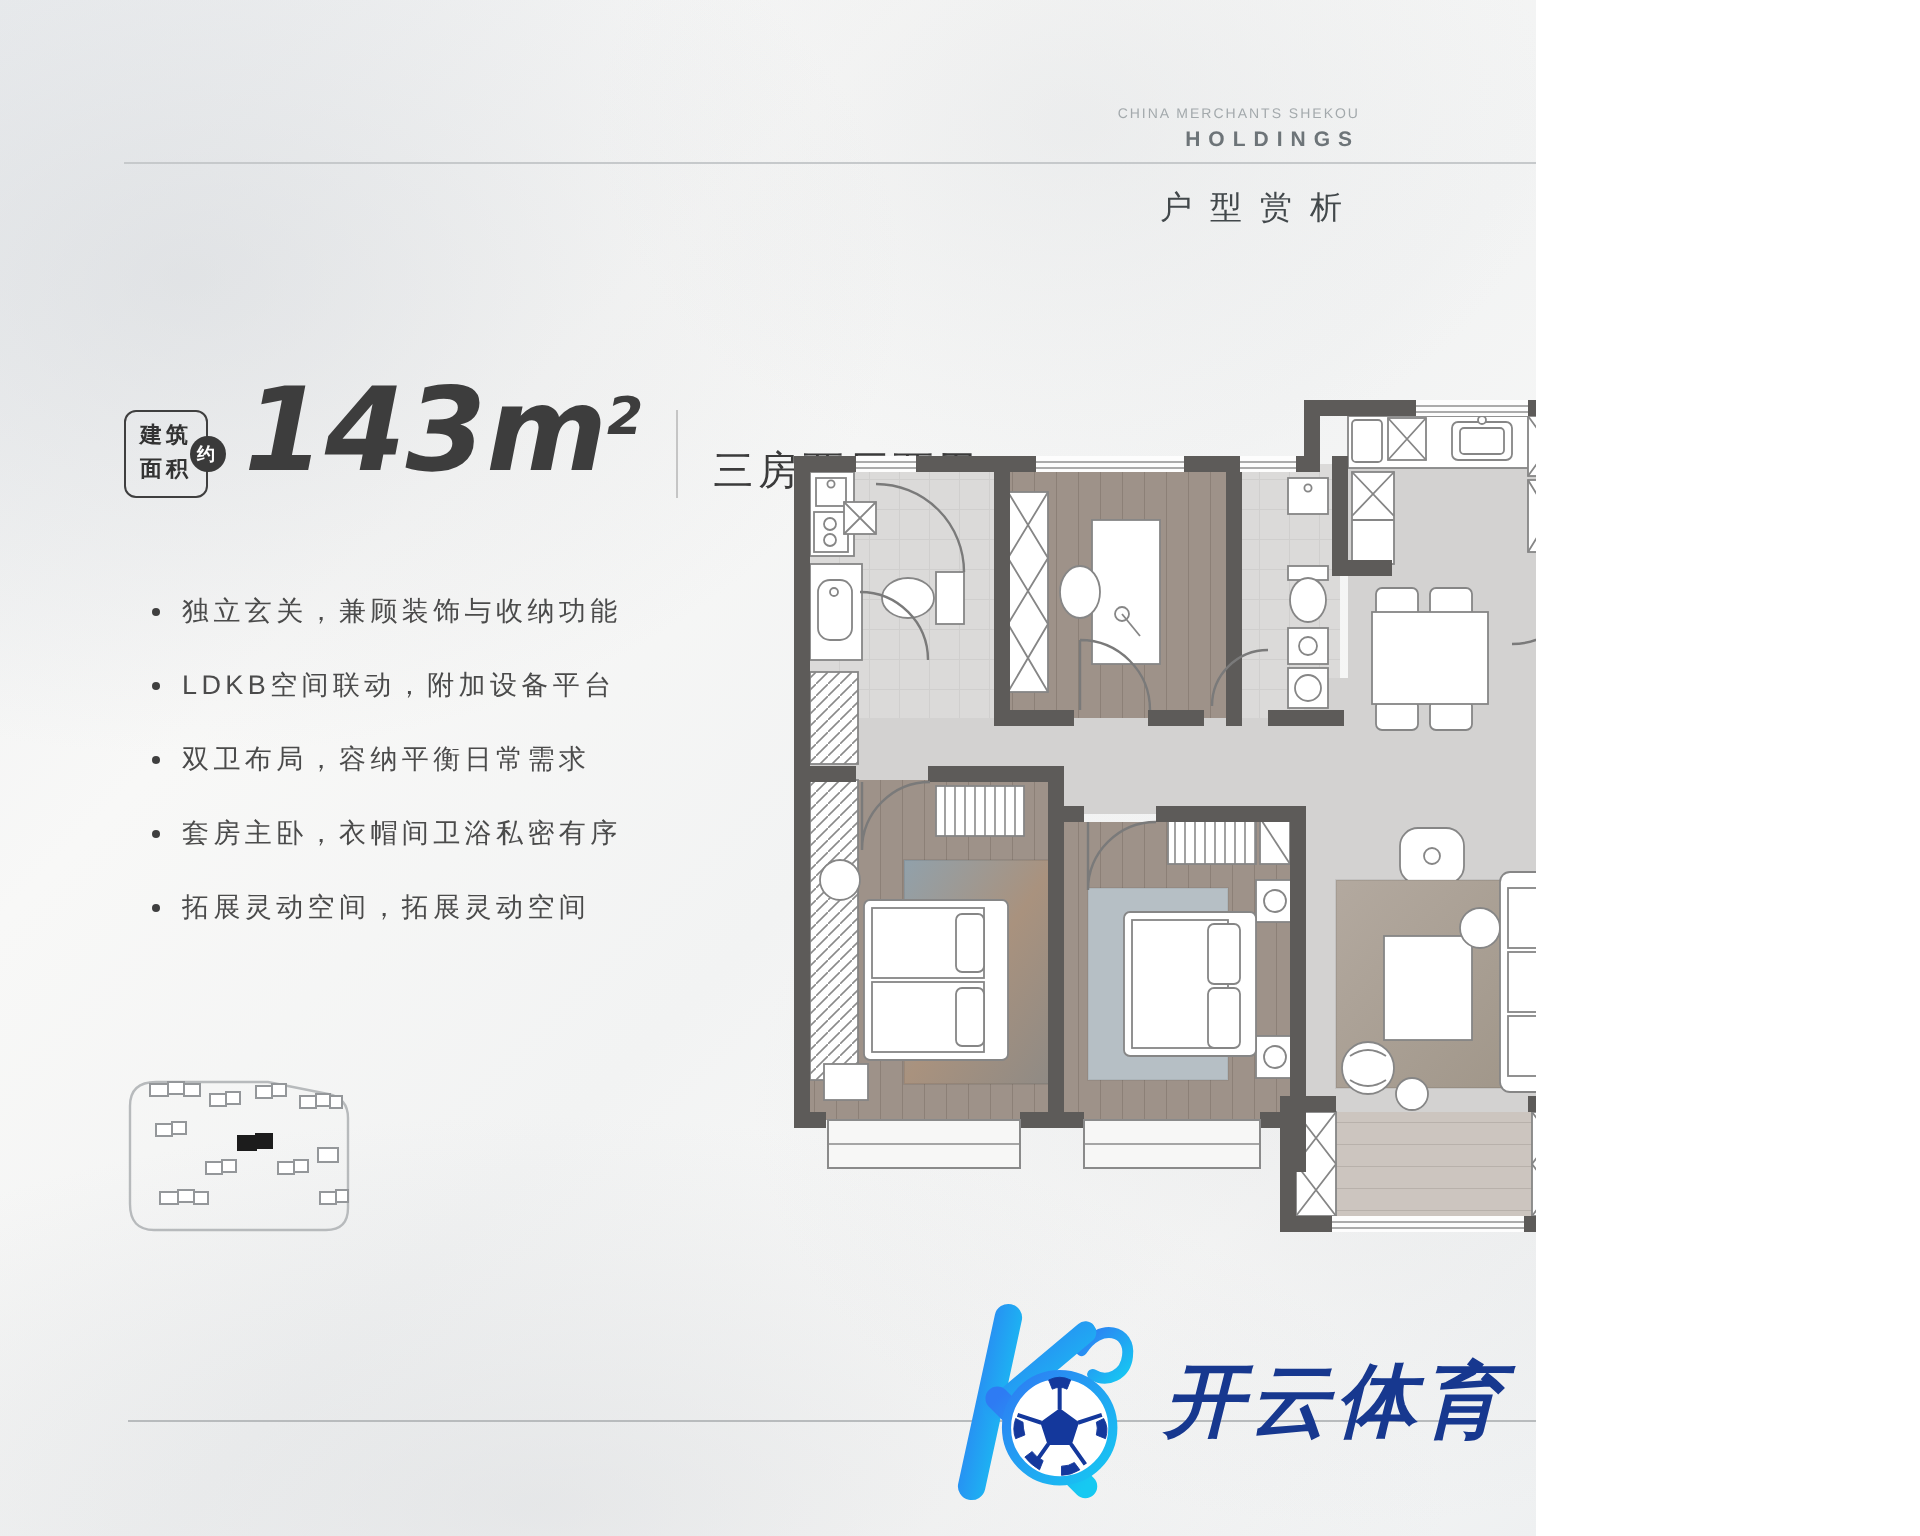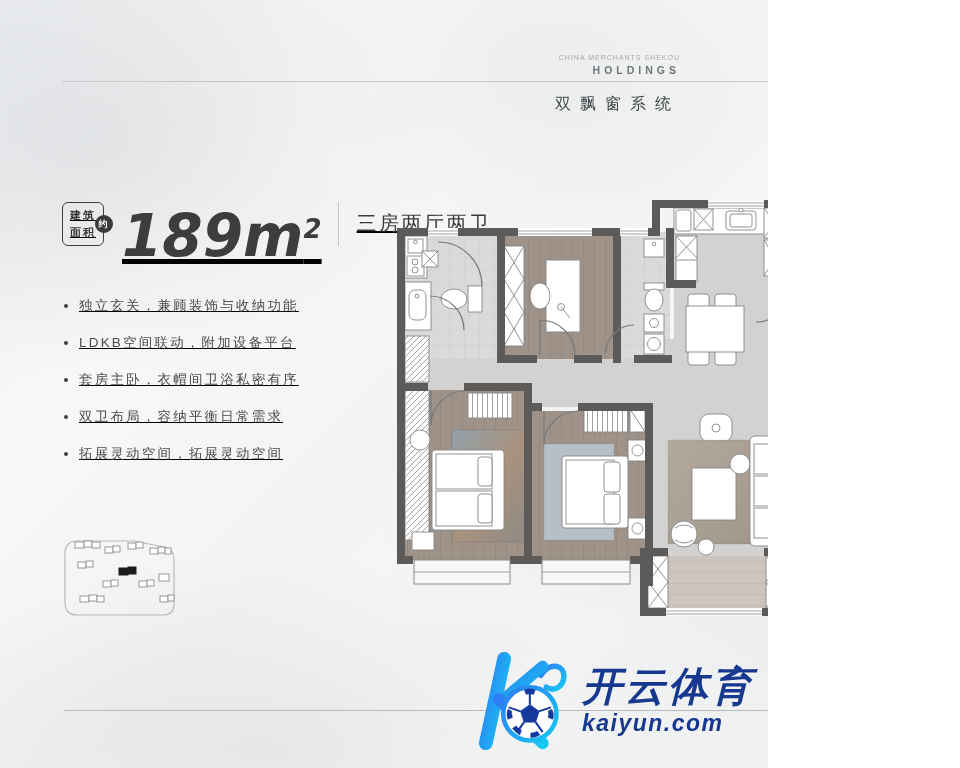--- a/index.html
+++ b/index.html
@@ -14,32 +14,32 @@
   }
   
   .top-line{position:absolute;left:62px;top:81px;width:788px;height:1px;background:#c6c9cb;}
   .diamond{position:absolute;left:845px;top:77px;width:9px;height:9px;background:#4a4f52;
     transform:rotate(45deg) scale(1,0.62);}
   .brand{position:absolute;top:54px;right:88px;text-align:right;}
   .brand-en{font-size:7px;letter-spacing:1px;color:#a3a9ac;}
   .brand-holdings{font-size:10.5px;font-weight:bold;letter-spacing:4px;color:#6d7478;margin-top:3px;}
   .section-title{font-size:16px;letter-spacing:9px;color:#42484b;margin-top:18px;}
   
-  .headline{position:absolute;left:62px;top:202px;display:flex;align-items:flex-start;height:64px;text-decoration:underline;}
+  .headline{position:absolute;left:62px;top:185px;display:flex;align-items:flex-end;height:64px;}
   .badge{position:relative;border:1.5px solid #3f3f3f;border-radius:6px;padding:4px 7px;
     font-size:11px;font-weight:bold;letter-spacing:2px;line-height:1.55;color:#333;}
   .badge-circle{position:absolute;right:-10px;top:50%;margin-top:-9px;width:18px;height:18px;
     border-radius:50%;background:#3a3a3a;color:#fff;font-size:9px;line-height:18px;text-align:center;}
   .area-value{font-family:"DejaVu Sans", sans-serif;font-style:italic;font-weight:700;
     font-size:58px;color:#3d3d3d;margin-left:18px;letter-spacing:0px;}
   .area-value sup{font-size:26px;vertical-align:18px;}
   .v-divider{width:1px;height:44px;background:#c5c5c5;margin:0 18px 0 16px;}
   .layout-text{font-size:20px;color:#3b3b3b;letter-spacing:2.5px;margin-top:8px;}
   
-  .features{position:absolute;left:64px;top:298px;list-style:none;margin:0;padding:0;text-decoration:underline;}
+  .features{position:absolute;left:76px;top:298px;list-style:none;margin:0;padding:0;}
   .features li{display:flex;align-items:center;height:15px;margin-bottom:22px;
     font-size:13.5px;letter-spacing:2.2px;color:#4b4b4b;}
   .dot{width:4px;height:4px;border-radius:50%;background:#3f3f3f;margin-right:11px;flex:0 0 auto;}
   
   .sitemap{position:absolute;left:62px;top:538px;}
   .floorplan{position:absolute;left:390px;top:148px;}
   
   .bottom-line{position:absolute;left:64px;top:710px;width:806px;height:1px;background:#b8bbbd;z-index:1;}
   .watermark{position:absolute;right:14px;top:644px;display:flex;align-items:center;z-index:3;}
   .wm-text{margin-left:10px;font-style:italic;}
@@ -49,50 +49,50 @@
 </head>
 <body>
 
 <div class="page">
 
   <div class="top-line"></div>
   <div class="diamond"></div>
   <div class="brand">
     <div class="brand-en">CHINA MERCHANTS SHEKOU</div>
     <div class="brand-holdings">HOLDINGS</div>
-    <div class="section-title">双飘窗系统</div>
+    <div class="section-title">户型赏析</div>
   </div>
 
   <div class="headline">
     <div class="badge">
       <div>建筑</div>
       <div>面积</div>
       <div class="badge-circle">约</div>
     </div>
-    <div class="area-value"><span>189m</span><sup>2</sup></div>
+    <div class="area-value"><span>143m</span><sup>2</sup></div>
     <div class="v-divider"></div>
     <div class="layout-text">三房两厅两卫</div>
   </div>
 
   <ul class="features">
     <li>
         <span class="dot"></span>
         <span>独立玄关，兼顾装饰与收纳功能</span>
       </li>
     <li>
         <span class="dot"></span>
         <span>LDKB空间联动，附加设备平台</span>
       </li>
     <li>
         <span class="dot"></span>
-        <span>套房主卧，衣帽间卫浴私密有序</span>
+        <span>双卫布局，容纳平衡日常需求</span>
       </li>
     <li>
         <span class="dot"></span>
-        <span>双卫布局，容纳平衡日常需求</span>
+        <span>套房主卧，衣帽间卫浴私密有序</span>
       </li>
     <li>
         <span class="dot"></span>
         <span>拓展灵动空间，拓展灵动空间</span>
       </li>
   </ul>
 
   <svg class="sitemap" width="116" height="82" viewBox="0 0 116 82">
     <path d="M16 3 H72 L102 9 Q112 11 112 21 V66 Q112 77 101 77 H15 Q3 77 3 64 V15 Q3 3 16 3 Z" fill="none" stroke="#b7babc" stroke-width="1.2"></path>
     <g stroke="#94979a" fill="#ffffff" stroke-width="1">
@@ -392,17 +392,16 @@
         <path d="M74 66 L74 52 M84 73.3 L97 69 M80.2 85 L88 96 M67.8 85 L60 96 M64 73.3 L51 69" fill="none" stroke-width="2.2"></path>
         <path d="M68 50 Q74 47 80 50 L78 55 Q74 53 70 55 Z" stroke-width="0.5"></path>
         <path d="M98 71 Q101 76 99 82 L94 80 Q95 76 94 73 Z" stroke-width="0.5"></path>
         <path d="M85 99 Q80 102 75 102 L75 97 Q79 97 82 95 Z" stroke-width="0.5"></path>
         <path d="M63 99 Q58 96 55 92 L59 89 Q61 92 65 94 Z" stroke-width="0.5"></path>
         <path d="M50 71 Q48 77 50 82 L55 80 Q54 76 54 73 Z" stroke-width="0.5"></path>
       </g>
     </svg>
     <div class="wm-text">
       <div class="wm-title">开云体育</div>
-      <div class="wm-domain">kaiyun.com</div>
     </div>
   </div>
 
 </div>
 
 </body></html>

